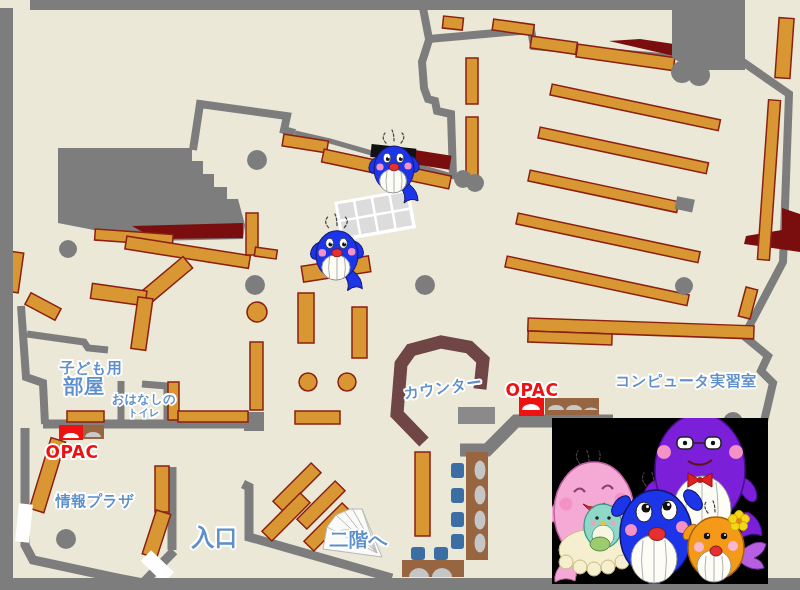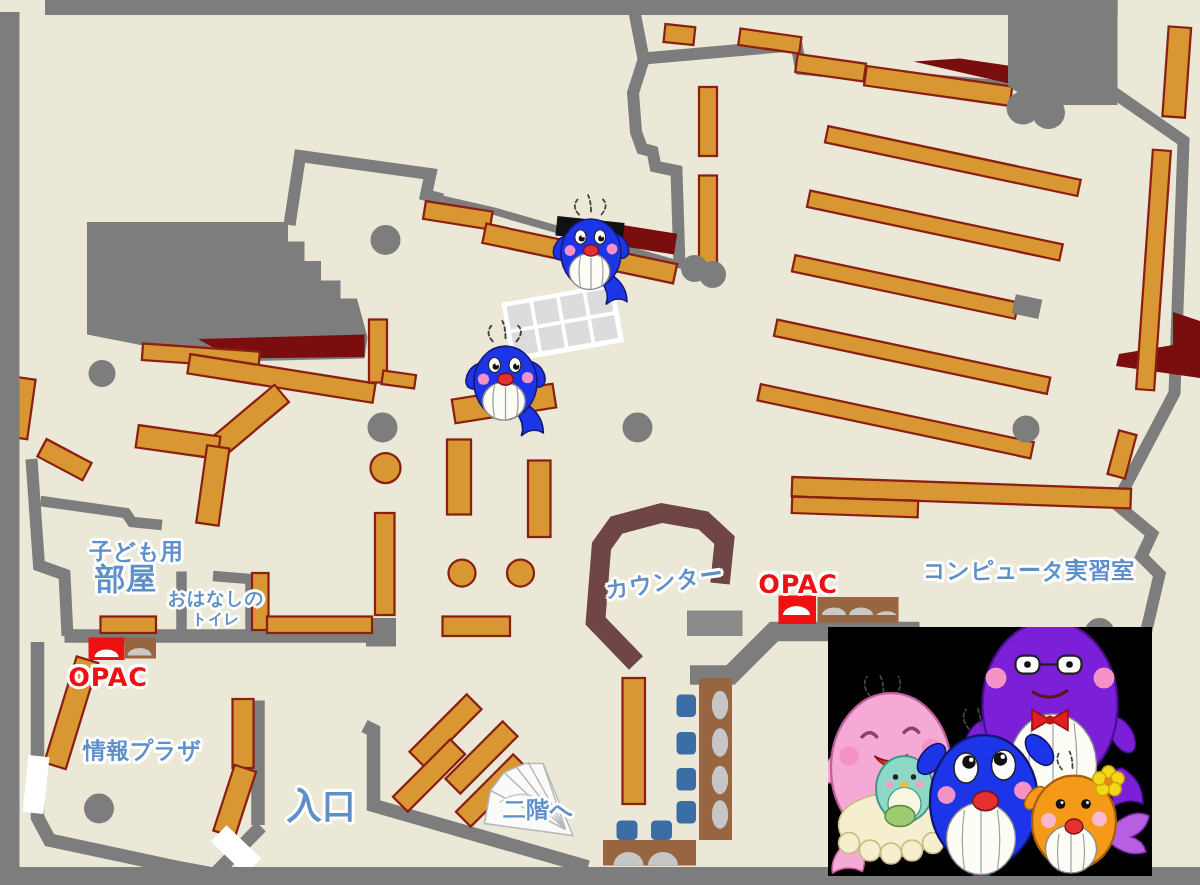--- a/index.html
+++ b/index.html
@@ -309,17 +309,17 @@
   </g>
 </svg>
 
   <div class="lbl" style="left:91px;top:368px;font-size:15px">子ども用</div>
   <div class="lbl" style="left:84px;top:386px;font-size:20px">部屋</div>
   <div class="lbl" style="left:144px;top:399px;font-size:12px">おはなしの</div>
   <div class="lbl" style="left:144px;top:413px;font-size:10px">トイレ</div>
   <div class="lbl red" style="left:72px;top:452px;font-size:17px">OPAC</div>
   <div class="lbl" style="left:95px;top:501px;font-size:15px">情報プラザ</div>
   <div class="lbl" style="left:215px;top:537px;font-size:23px">入口</div>
-  <div class="lbl" style="left:359px;top:540px;font-size:15px">二階へ</div>
+  <div class="lbl" style="left:359px;top:540px;font-size:19px">二階へ</div>
   <div class="lbl" style="left:443px;top:388px;font-size:15px;transform:translate(-50%,-50%) rotate(-8deg)">カウンター</div>
   <div class="lbl red" style="left:532px;top:390px;font-size:17px">OPAC</div>
   <div class="lbl" style="left:686px;top:381px;font-size:15px">コンピュータ実習室</div>
 </div>
 
 </body></html>

